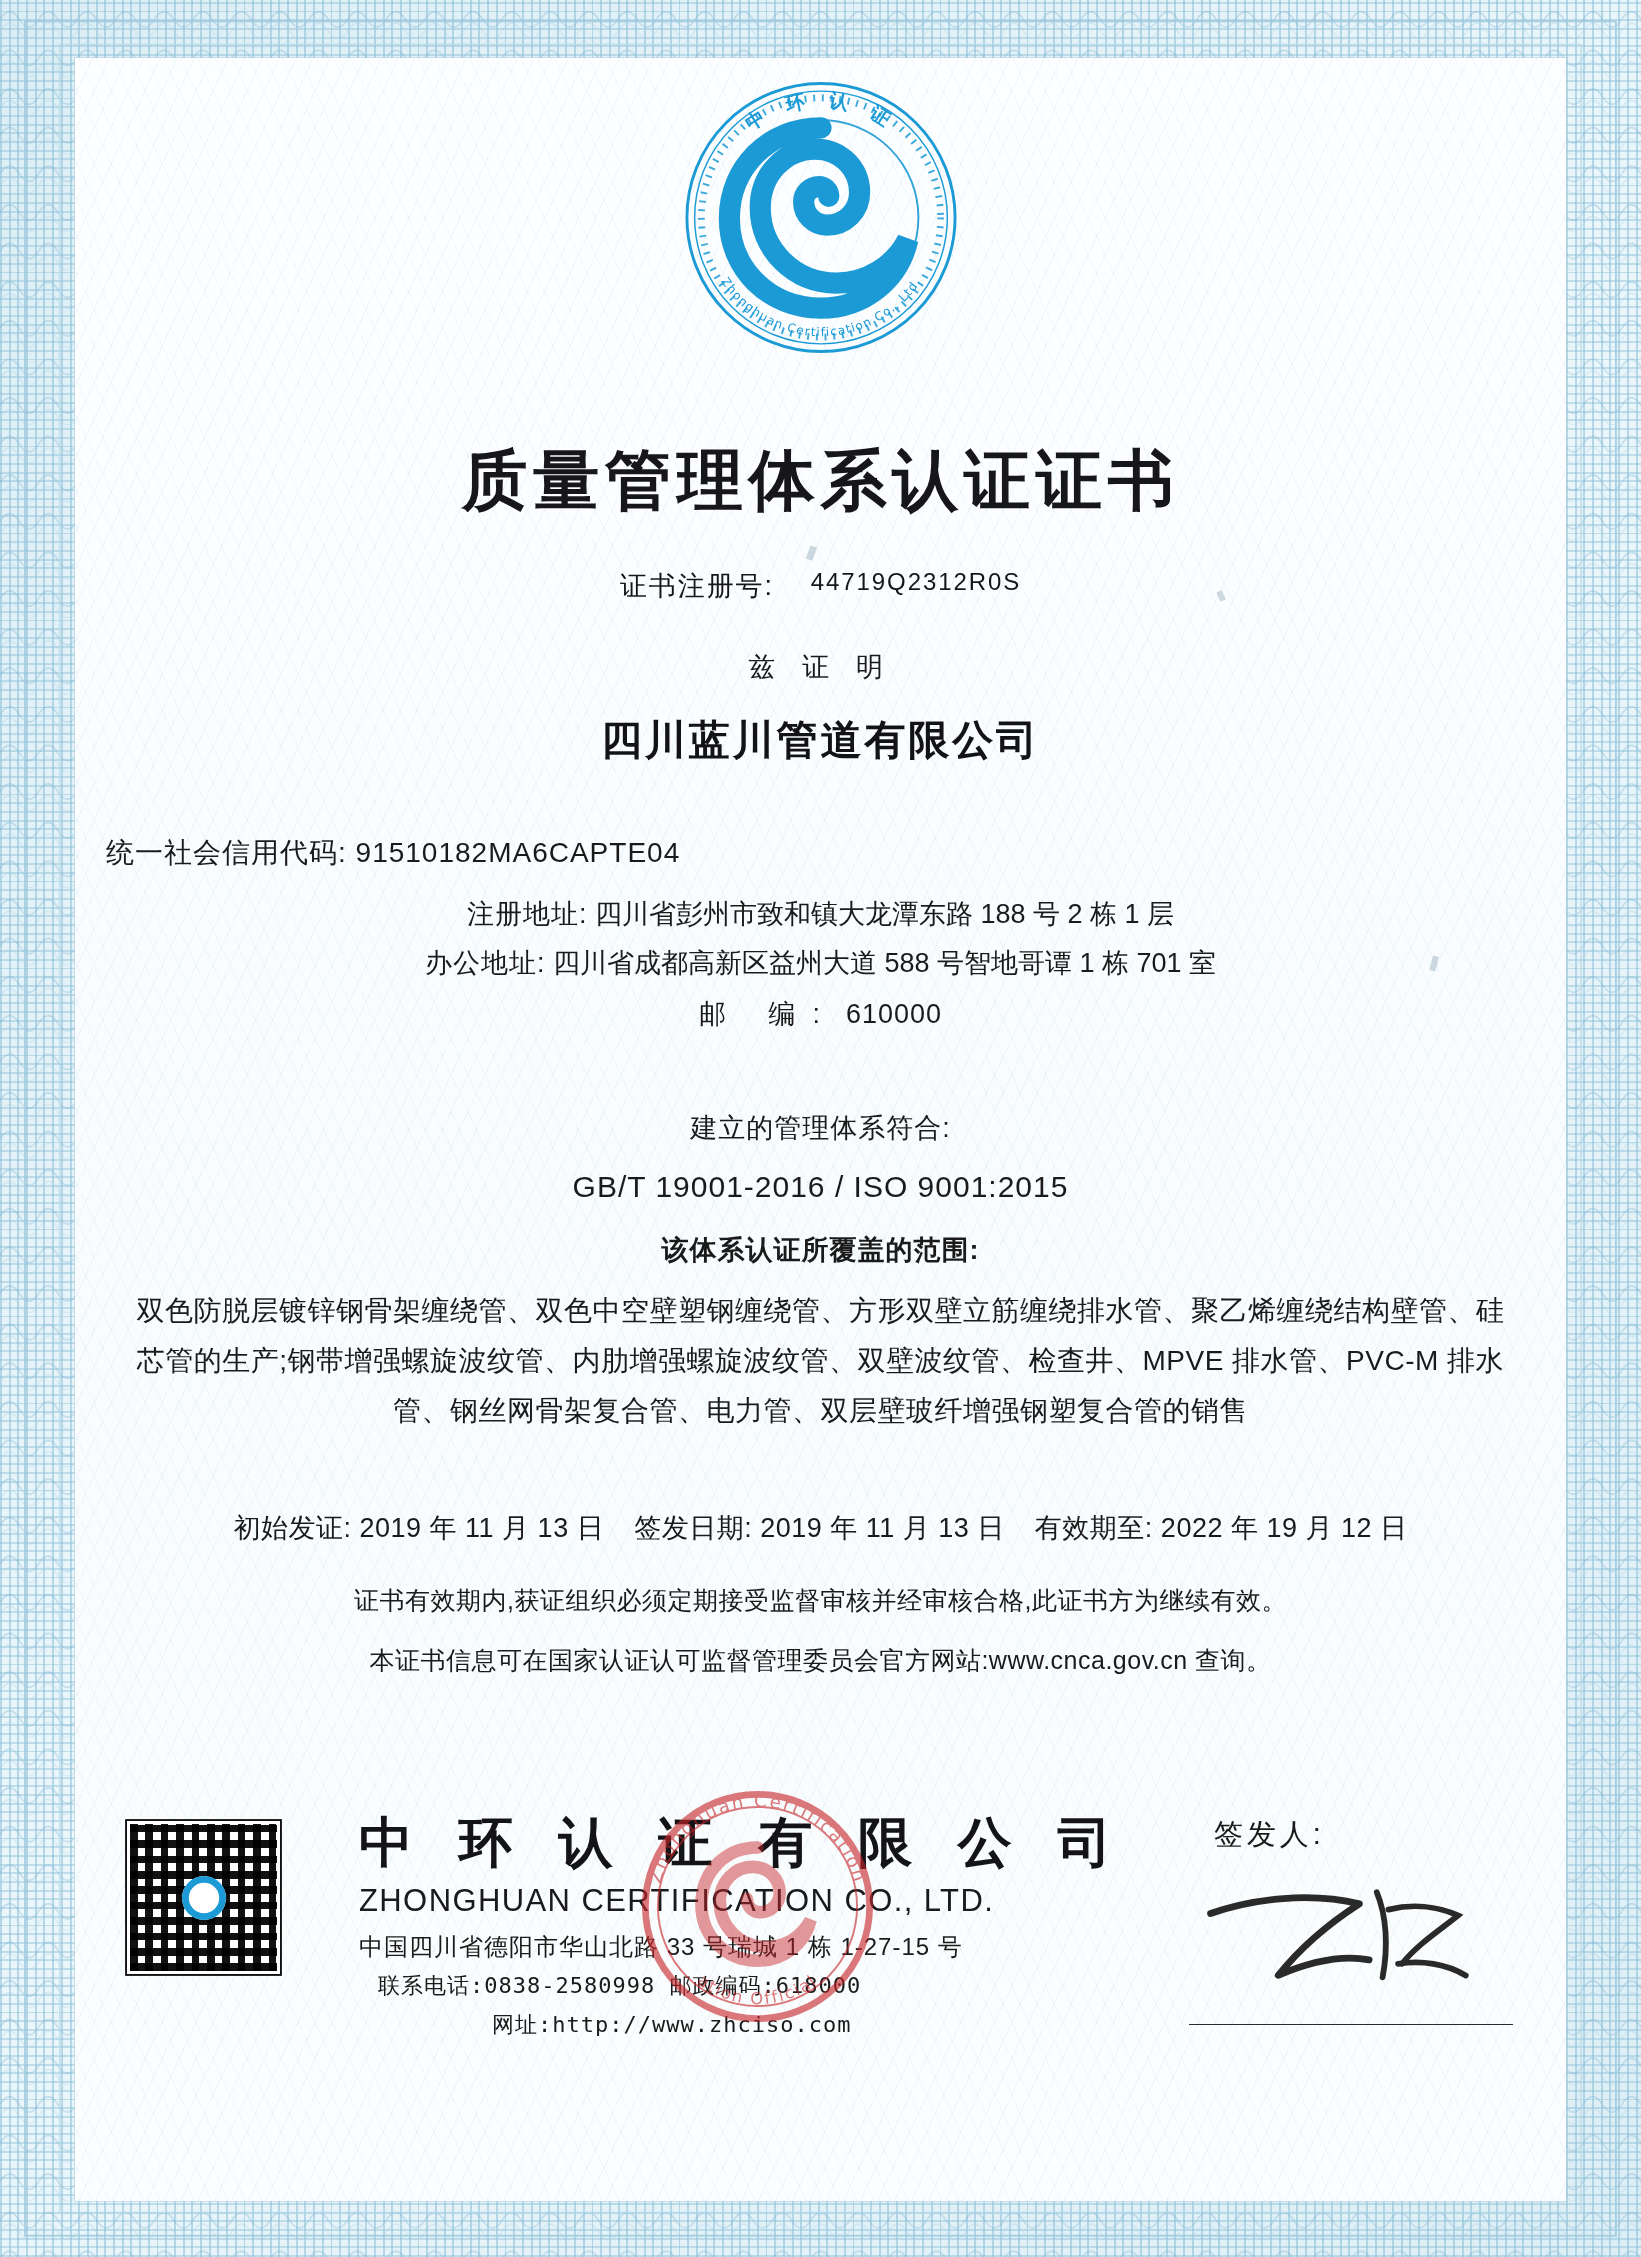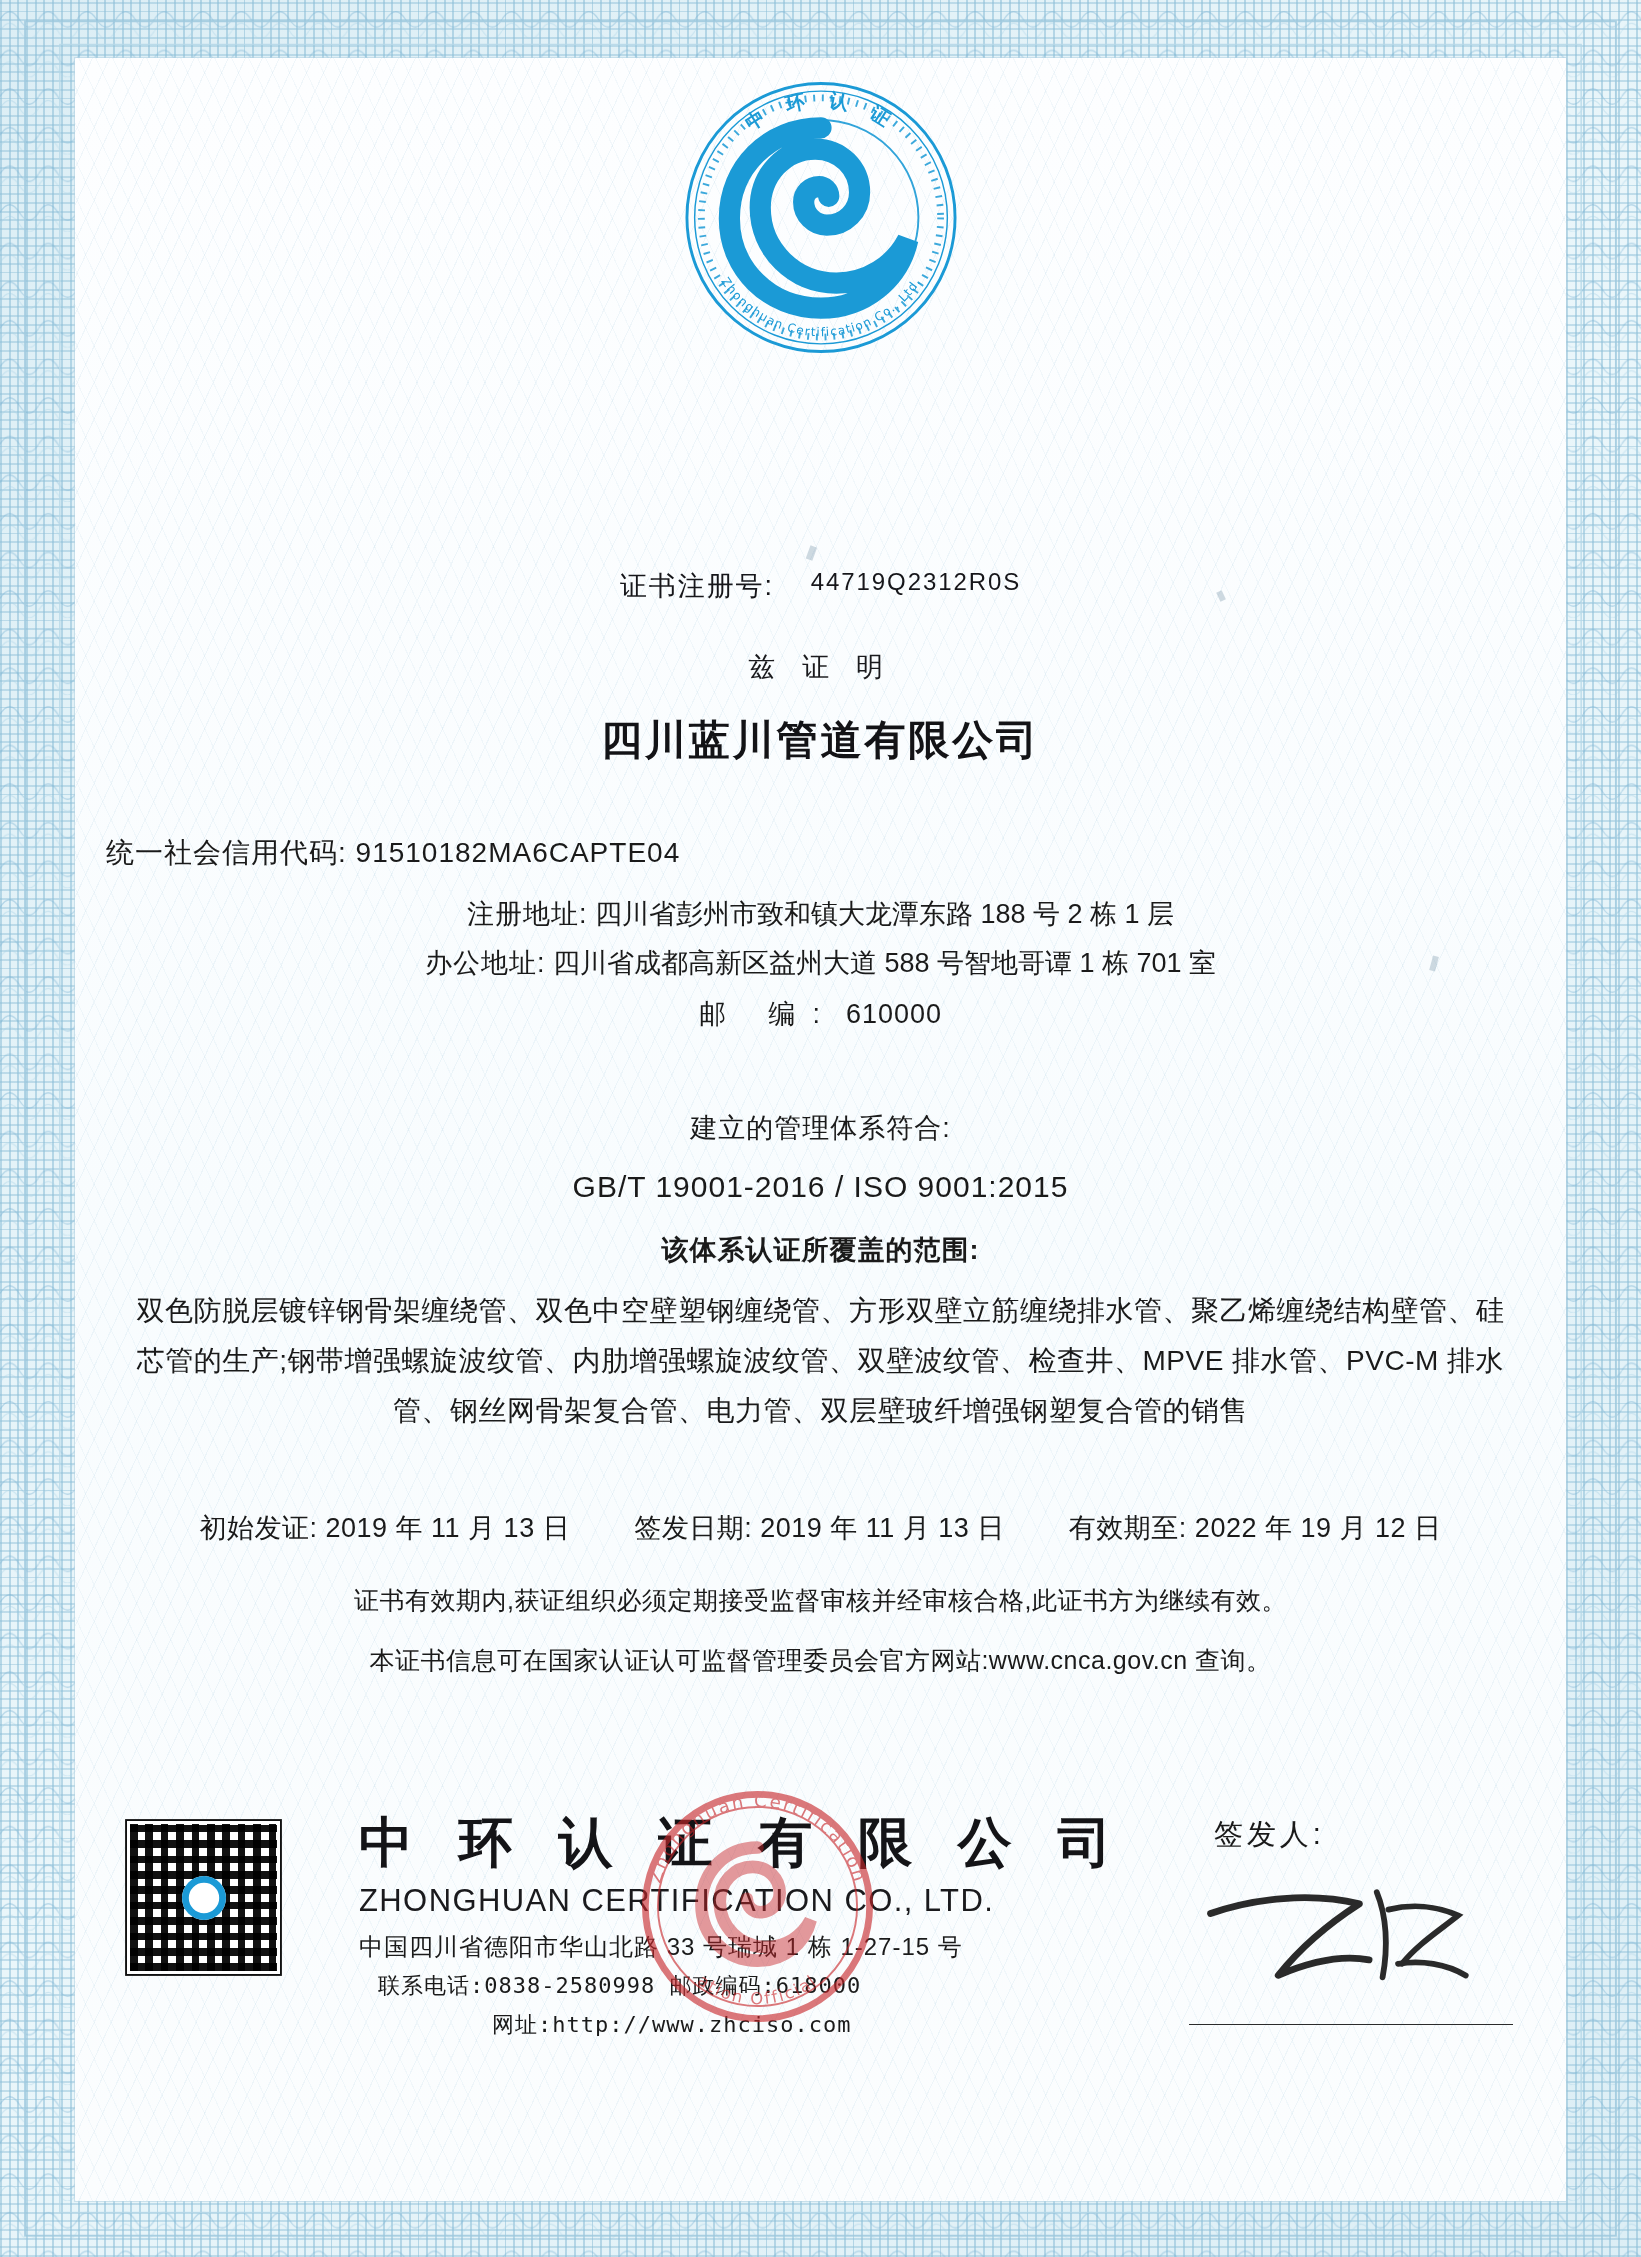--- a/index.html
+++ b/index.html
@@ -205,21 +205,21 @@
     letter-spacing: 0.5px;
   }
 
   .dates-row {
     position: absolute;
     top: 1452px;
     left: 0;
     width: 100%;
     display: flex;
     justify-content: center;
-    gap: 64px;
+    gap: 30px;
     font-size: 27px;
     letter-spacing: 0.5px;
   }
 
   .notes {
     position: absolute;
     top: 1512px;
     width: 100%;
     text-align: center;
     font-size: 25px;
@@ -390,20 +390,21 @@
         </g>
         <text font-family="DejaVu Sans, sans-serif" font-size="20" fill="#1b9ad6" font-weight="bold" letter-spacing="8">
           <textPath href="#arcTop" startOffset="50%" text-anchor="middle">中 环 认 证</textPath>
         </text>
         <text font-family="DejaVu Sans, sans-serif" font-size="12.5" fill="#1b9ad6" letter-spacing="1.2">
           <textPath href="#arcBot" startOffset="50%" text-anchor="middle">Zhonghuan Certification Co., Ltd.</textPath>
         </text>
       </svg>
     </div>
 
+    <div class="cert-title">质量管理体系认证证书</div>
 
     <div class="regno-row">
       <span class="regno-label">证书注册号:</span>
       <span class="regno-value">44719Q2312R0S</span>
     </div>
 
     <div class="attest">兹 证 明</div>
 
     <div class="company">四川蓝川管道有限公司</div>
 

